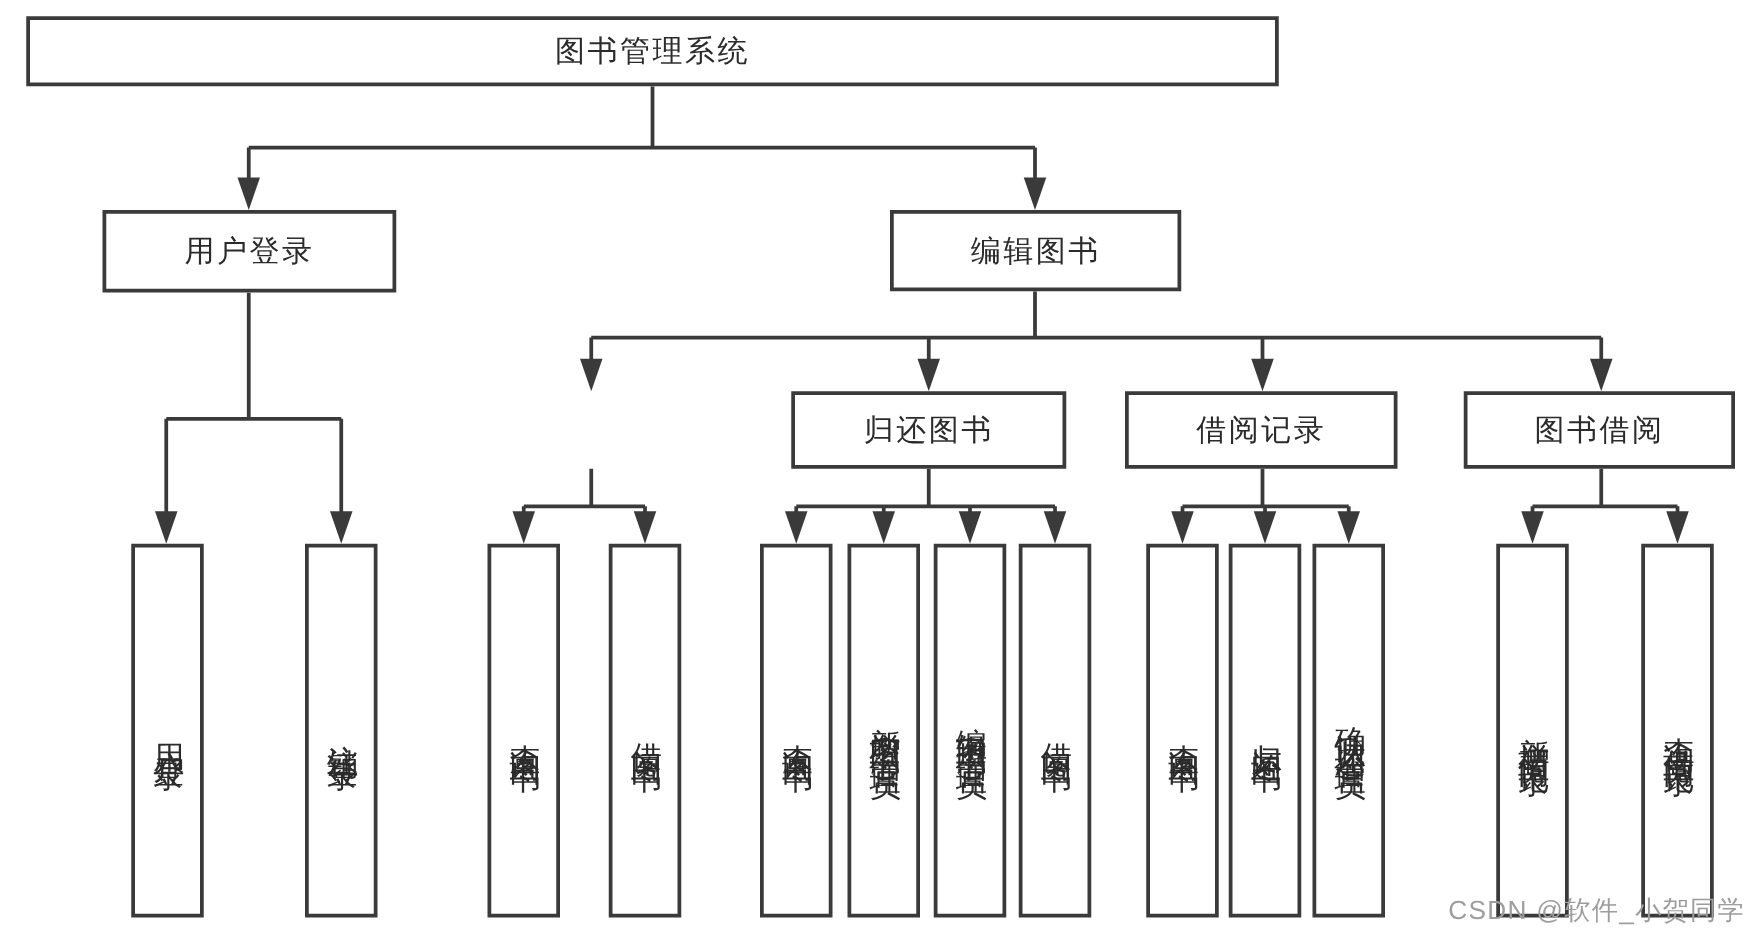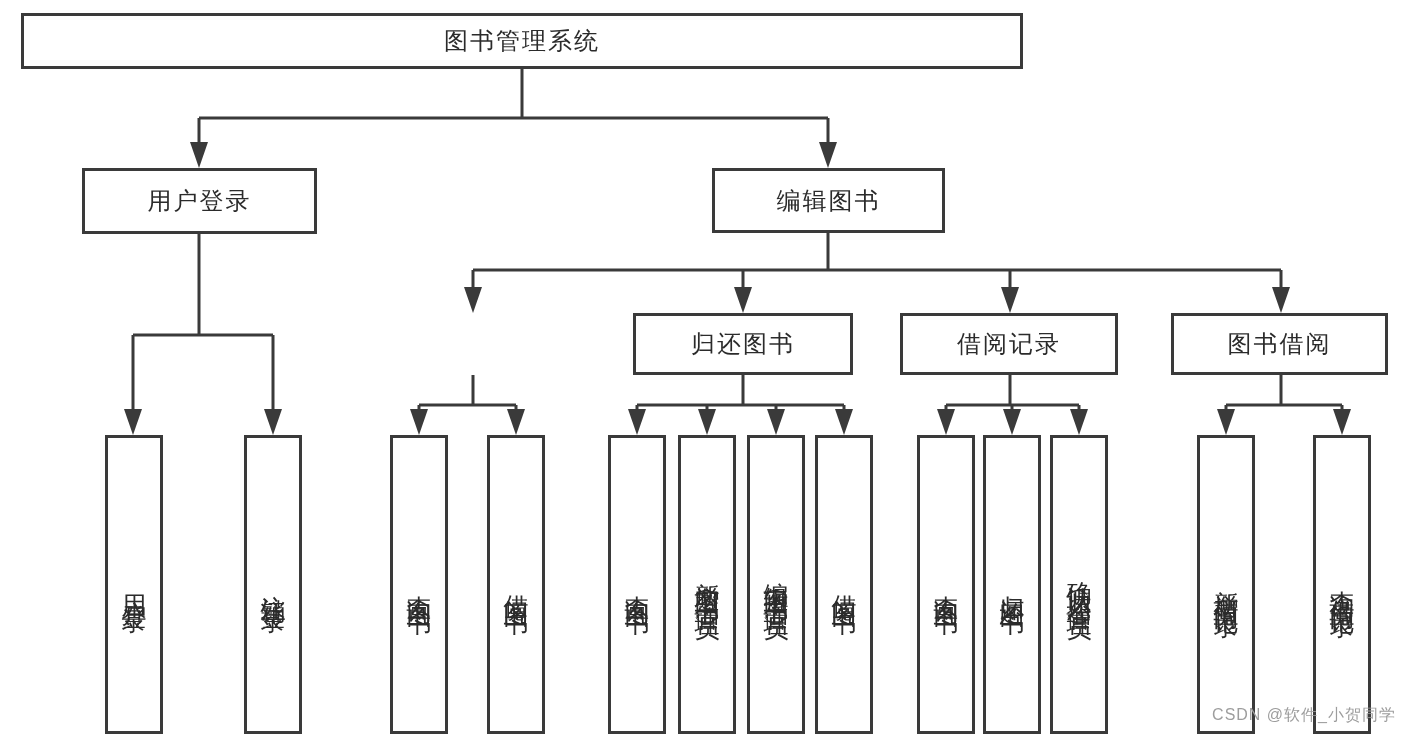--- a/index.html
+++ b/index.html
@@ -40,22 +40,22 @@
     writing-mode: vertical-rl;
     text-orientation: mixed;
     font-size: 25px;
     letter-spacing: 5px;
     line-height: 1;
     color: #2b2b2b;
   }
   #watermark {
     position: absolute;
     right: 9px;
-    bottom: 21px;
-    font-size: 16px;
+    bottom: 5px;
+    font-size: 21px;
     color: #9d9d9d;
     letter-spacing: 1px;
     z-index: 3;
   }
 </style>
 </head>
 <body>
 
 <div id="stage">
 

